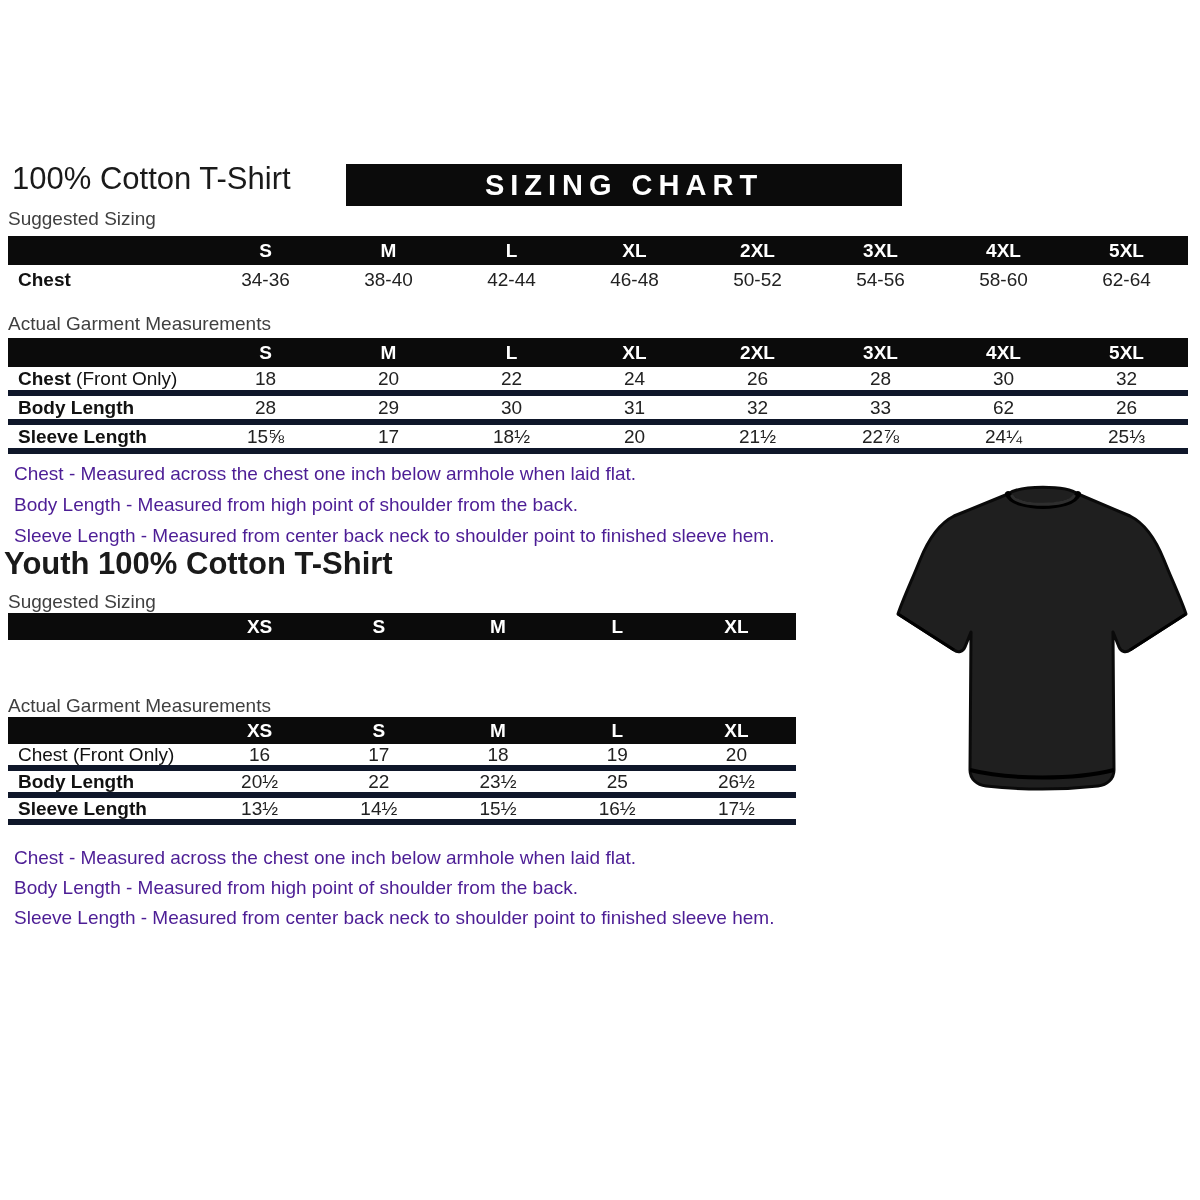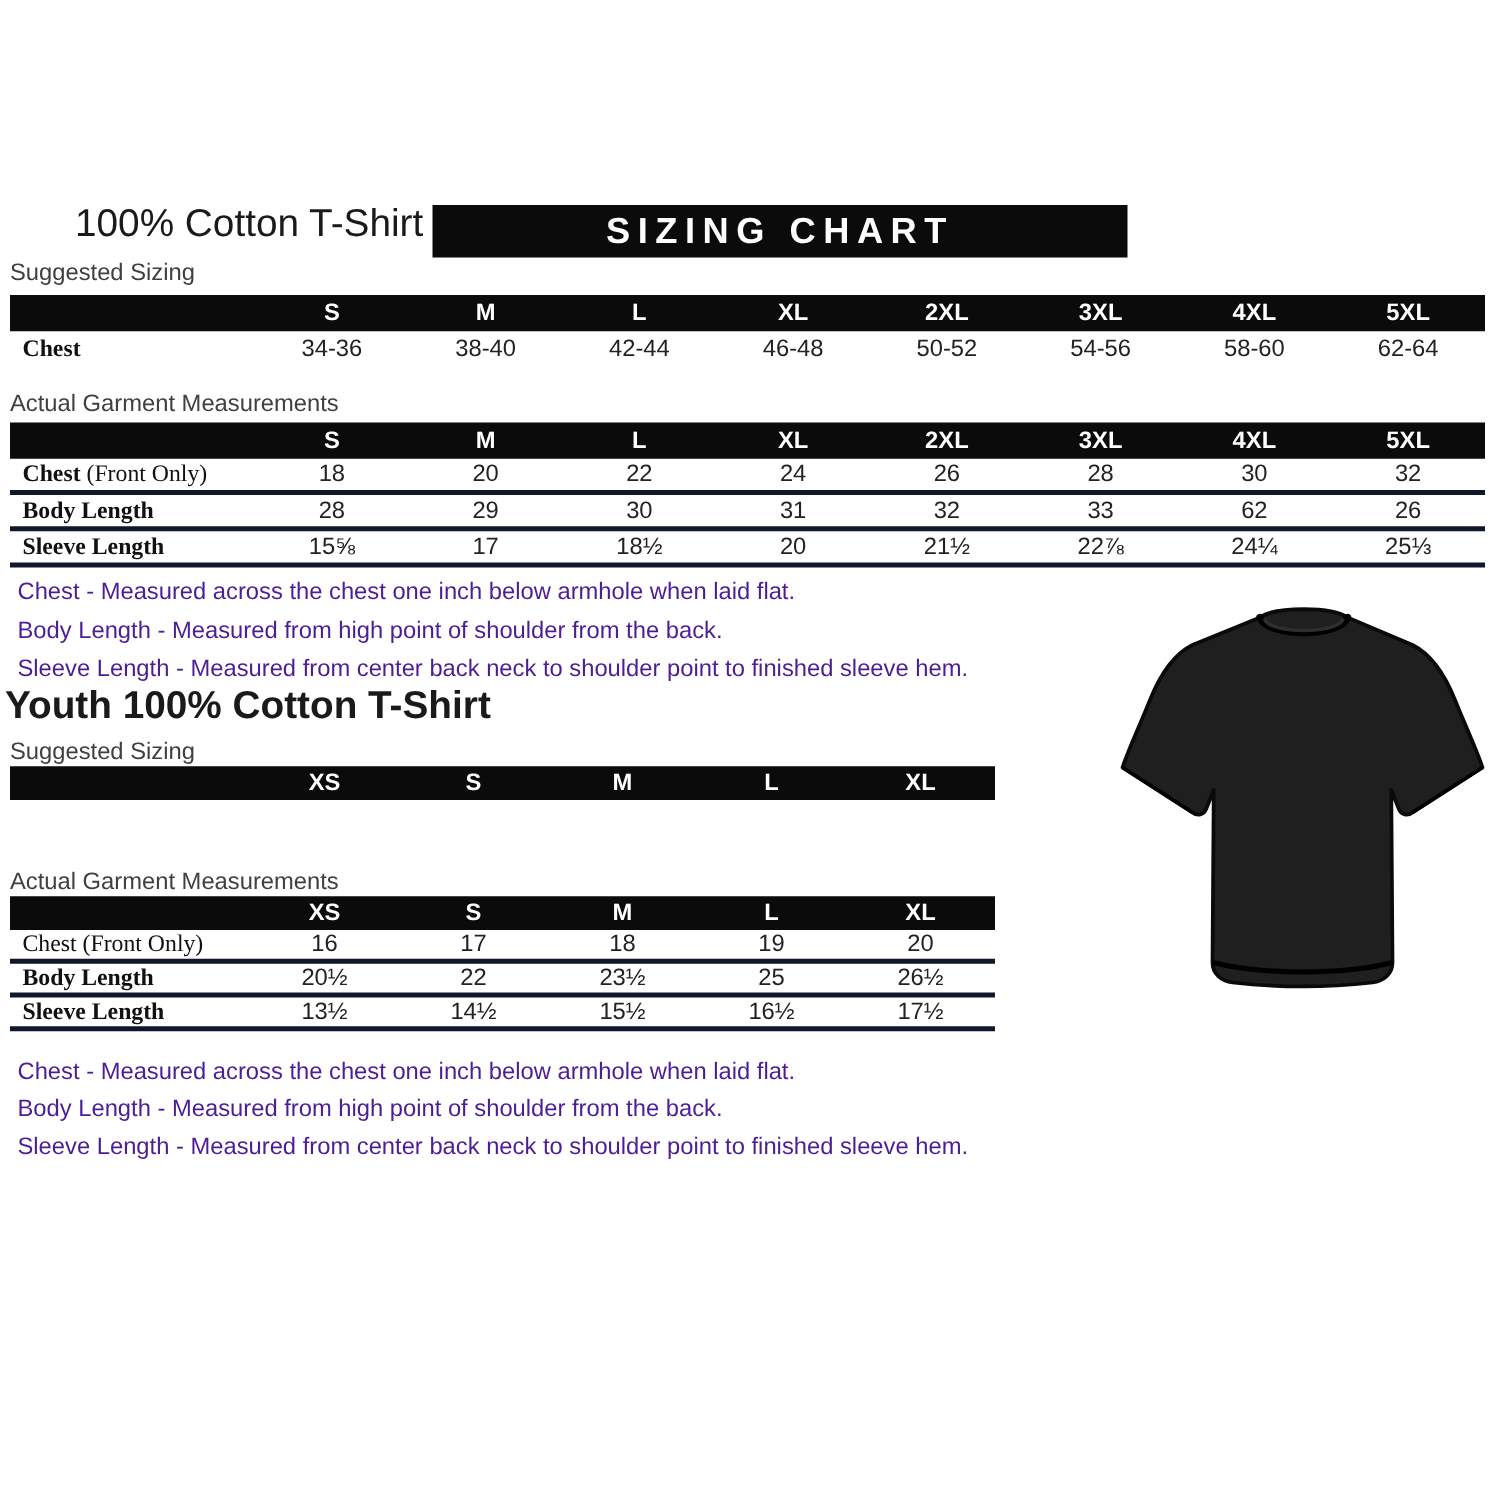--- a/index.html
+++ b/index.html
@@ -17,23 +17,23 @@
   
   .banner { left:346px; top:164px; width:556px; height:42px; background:#0b0b0b;
             display:flex; align-items:center; justify-content:center;text-align:right; }
   .banner-text { color:#ffffff; font-weight:700; font-size:29px; letter-spacing:6px; white-space:nowrap; }
 
   
   .tbl { box-sizing:border-box; }
   .trow { display:flex; align-items:center; box-sizing:border-box; }
   .thead { background:#0b0b0b; color:#ffffff; font-weight:700; height:29px; font-size:19px; }
   .data-row { height:29px; font-size:19px; color:#222; }
-  .bordered .data-row { border-bottom:4px solid #0f172a; }
+  .bordered .data-row { border-bottom:6px solid #0f172a; }
   .cell { box-sizing:border-box; }
-  .label-cell { padding-left:10px; font-weight:700; color:#111; white-space:nowrap;font-family:Liberation Serif, serif; }
+  .label-cell { padding-left:10px; font-weight:700; color:#111; white-space:nowrap; }
   .label-cell .note { font-weight:400; }
   .label-cell.normal { font-weight:400; }
   .val-cell { flex:1; text-align:center; }
   .adult-tbl { width:1180px; }
   .adult-tbl .label-cell { width:196px; }
   .youth-tbl { width:788px; }
   .youth-tbl .label-cell { width:192px; }
   .youth-tbl .thead, .youth-tbl .data-row { height:27px; }
 
   
@@ -43,21 +43,21 @@
   .notes-b { line-height:30px; }
 
   
   .tshirt-wrap { left:890px; top:478px; width:305px; height:330px; }
 </style>
 </head>
 <body>
 
 <div id="canvas">
 
-  <div class="abs big-title" style="left:12px; top:161px;margin-left:48px;">100% Cotton T-Shirt</div>
+  <div class="abs big-title" style="left:12px; top:161px;">100% Cotton T-Shirt</div>
 
   <div class="abs banner">
     <span class="banner-text">SIZING CHART</span>
   </div>
 
   <div class="abs section-label" style="left:8px; top:208px;">Suggested Sizing</div>
 
   <div class="abs tbl adult-tbl" style="left:8px; top:236px;">
       <div class="trow thead">
         <div class="cell label-cell"></div>

